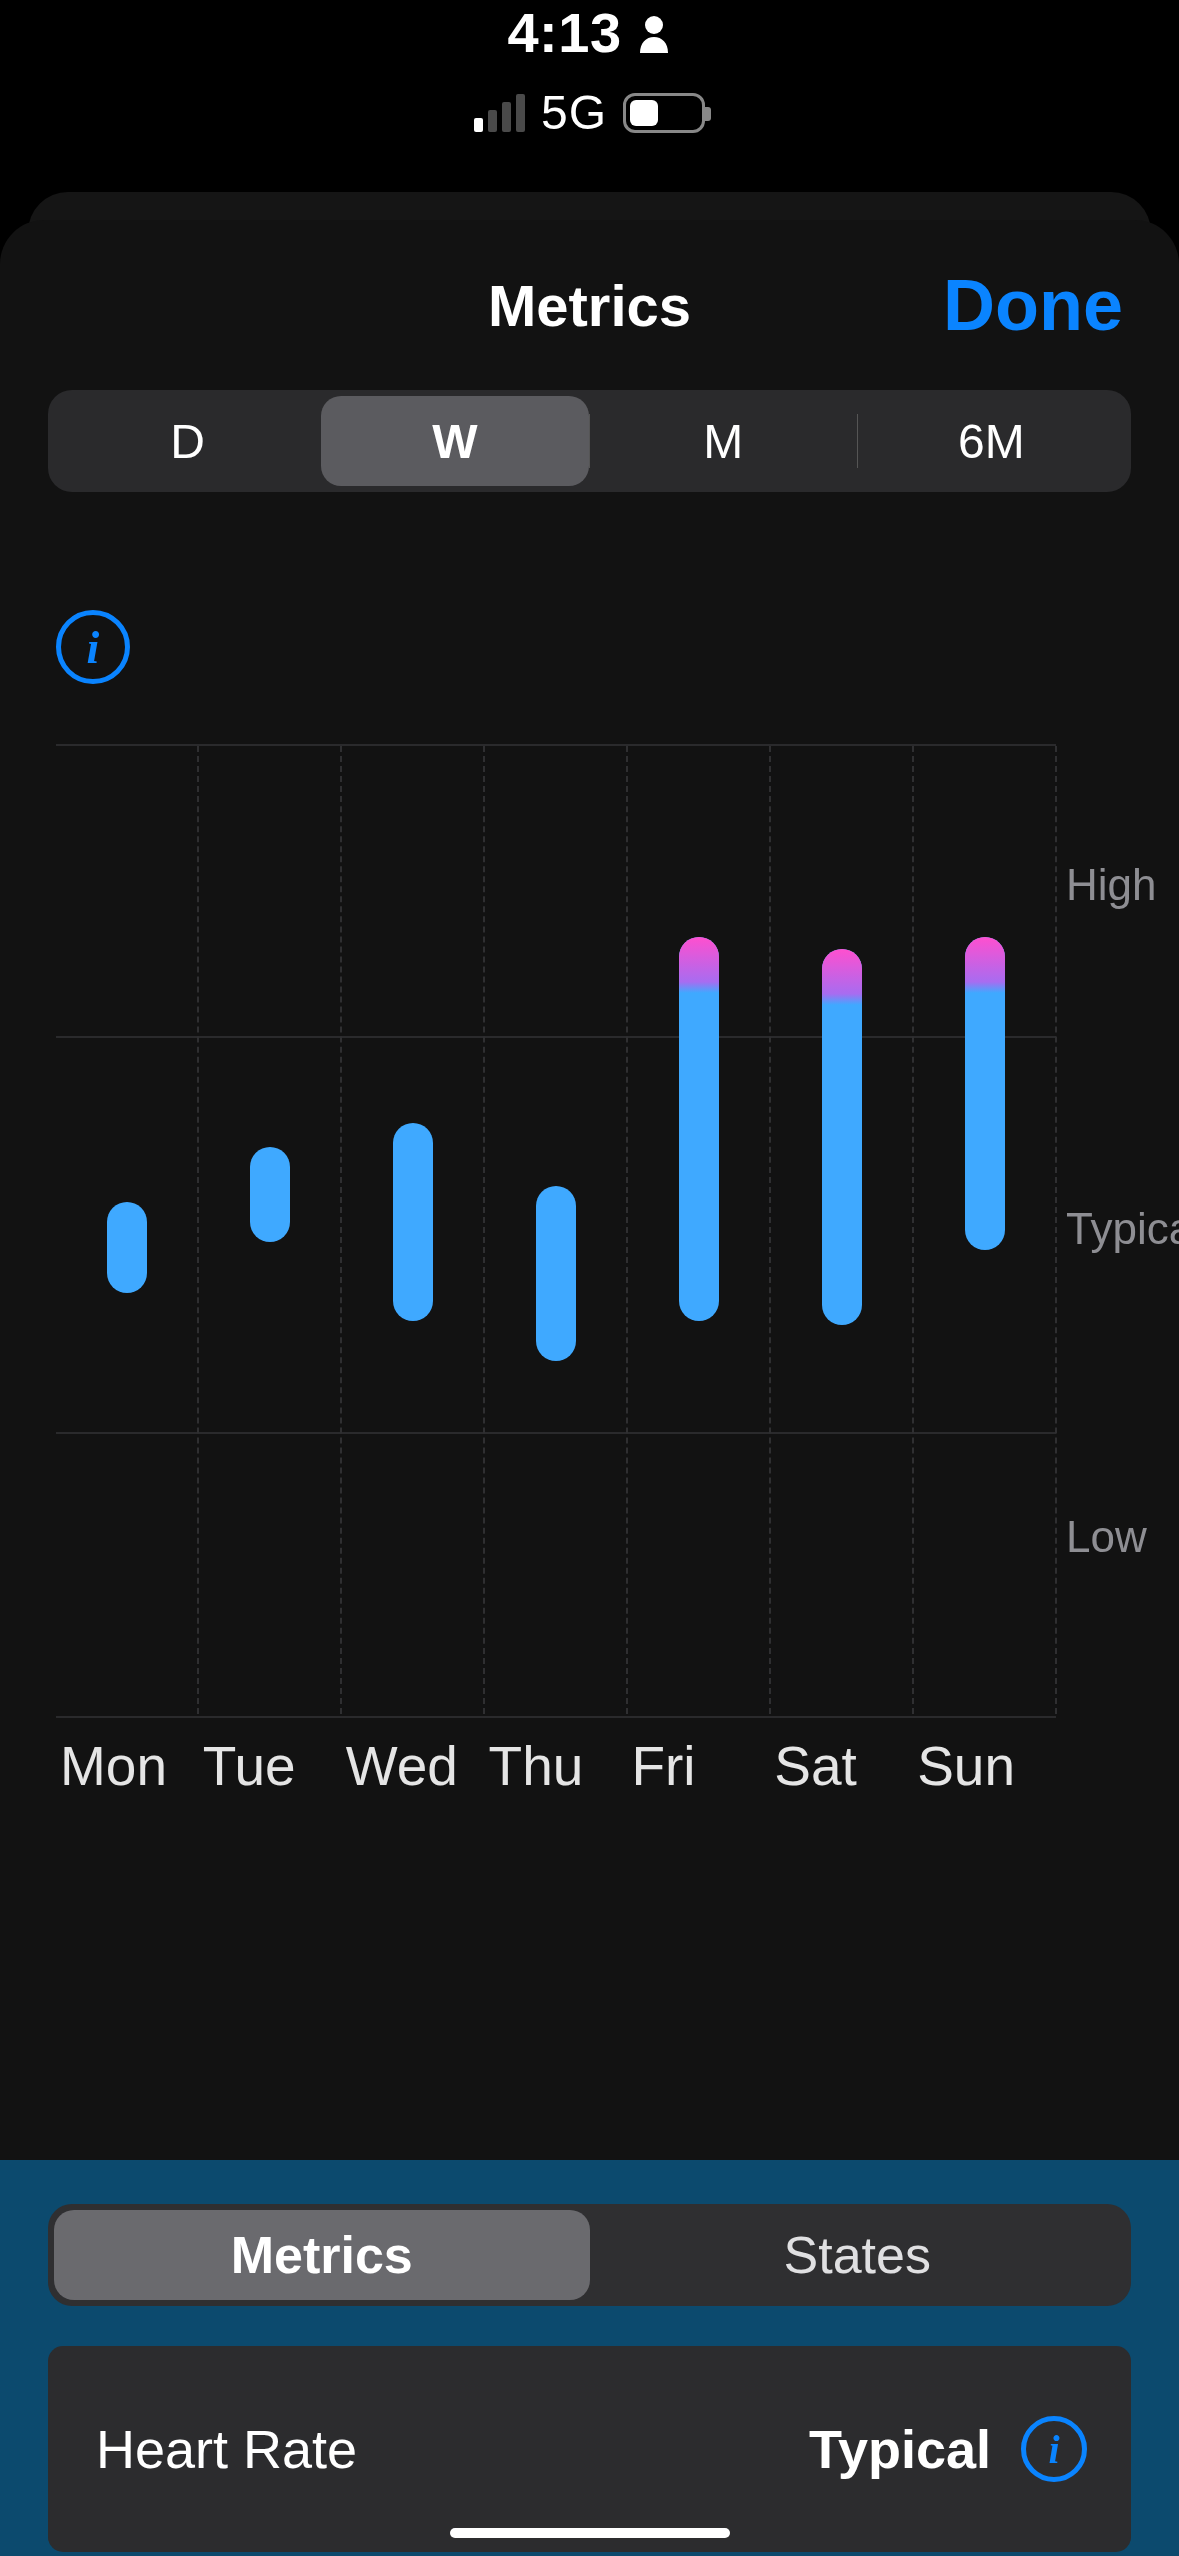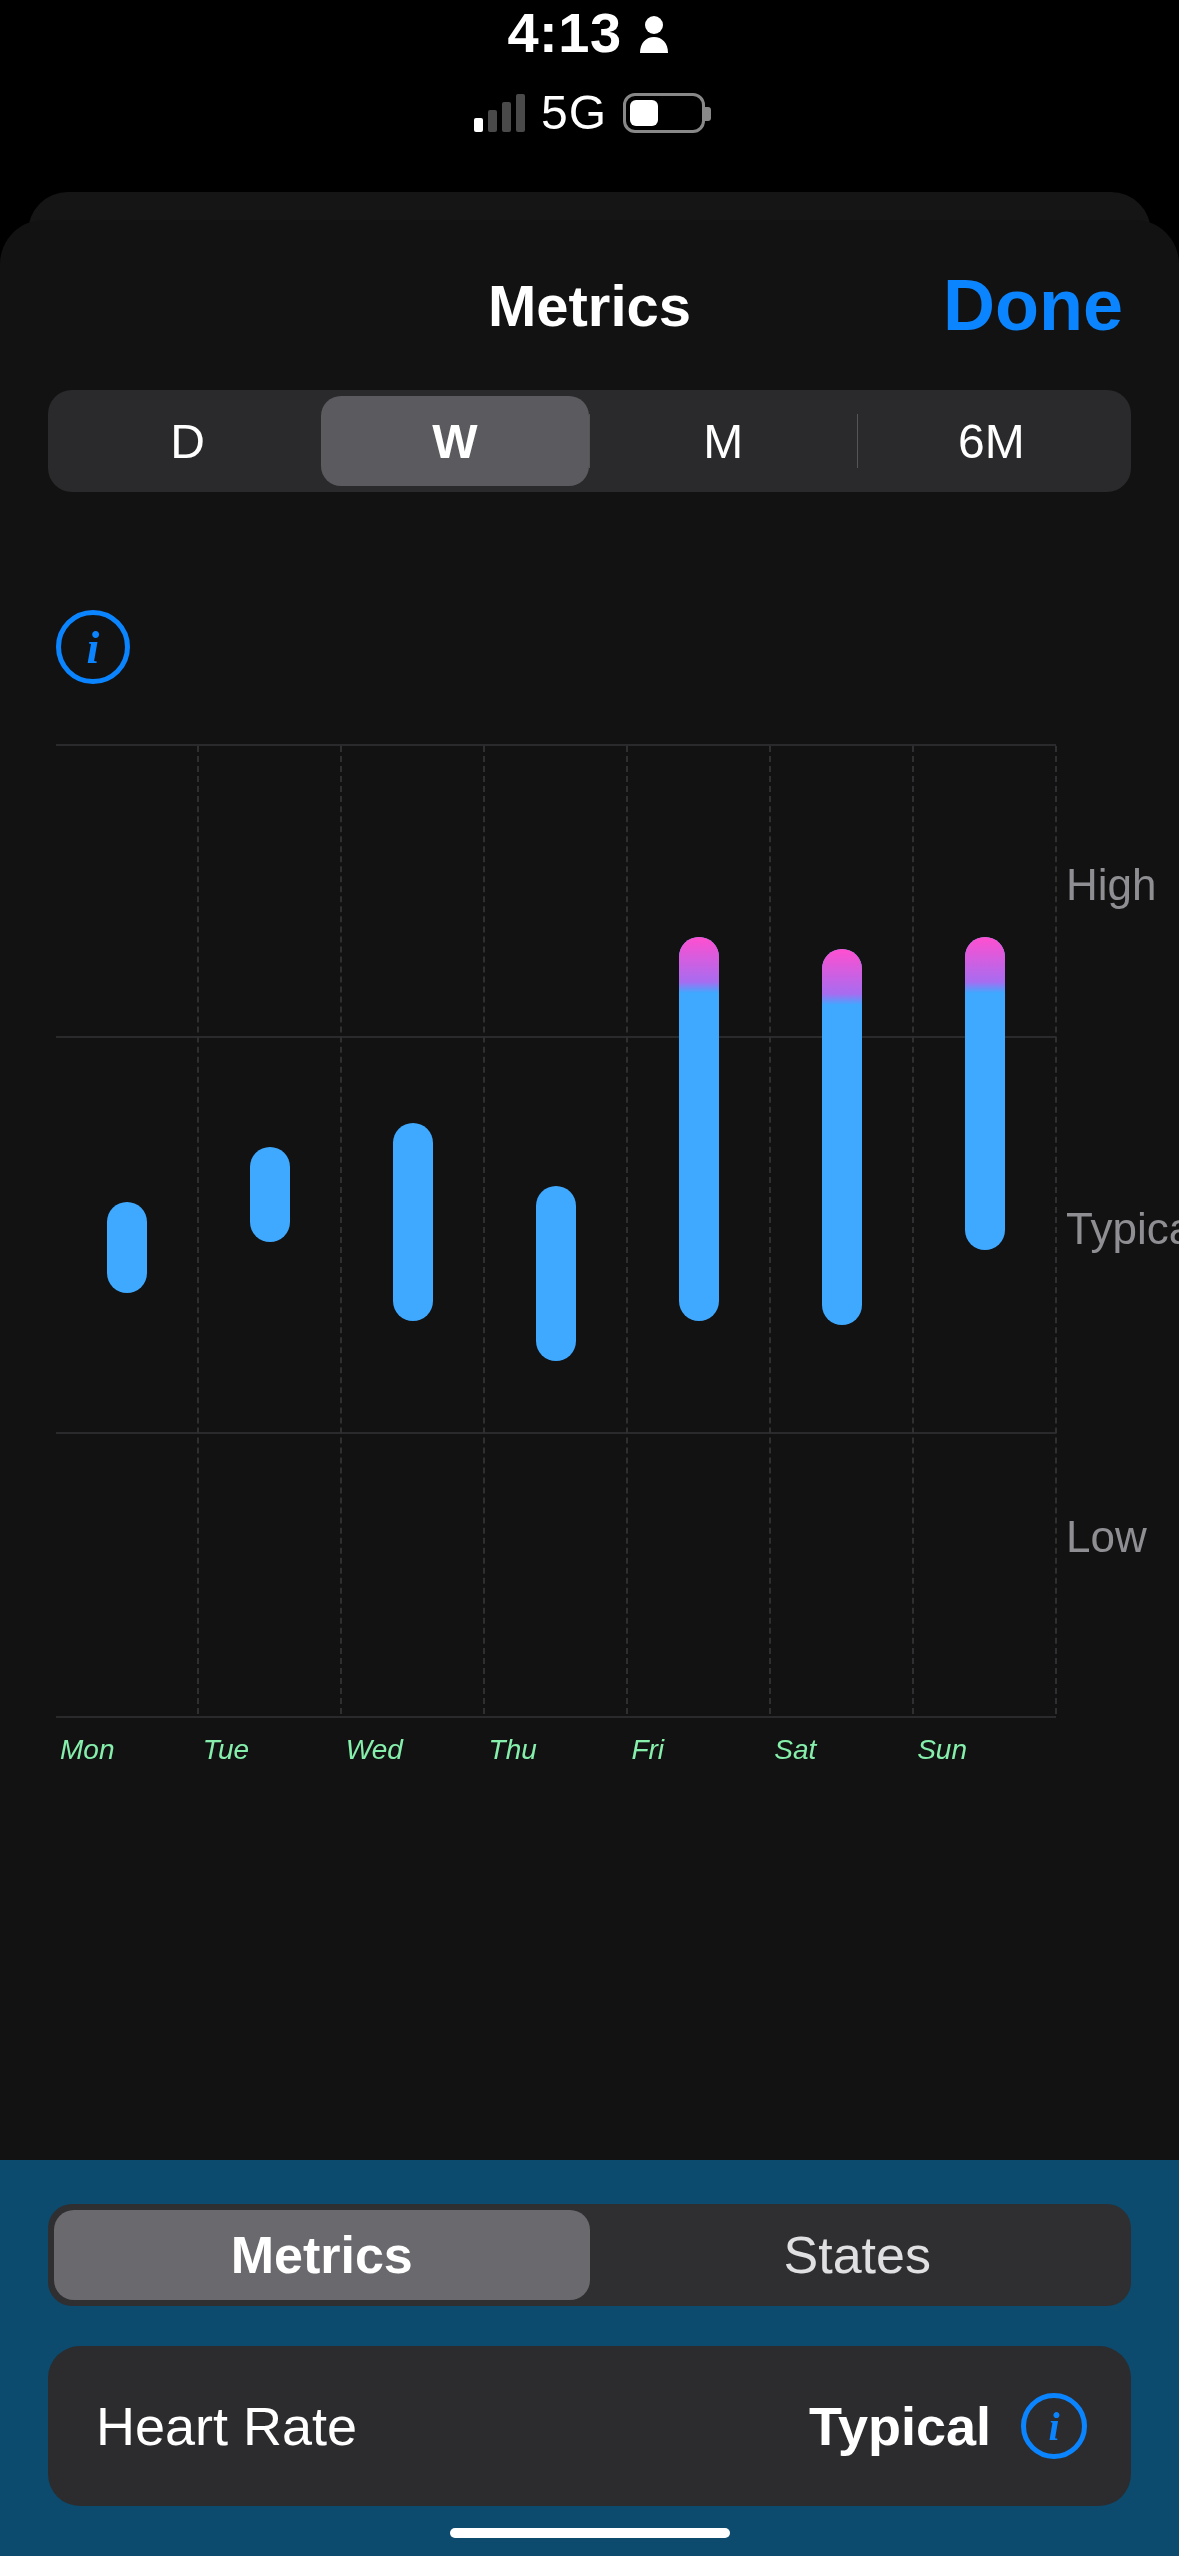--- a/index.html
+++ b/index.html
@@ -69,36 +69,36 @@
   .plot-bottom { position: absolute; left: 0; right: 0; top: 970px; height: 2px;
     background: #2a2a2c; }
   .col { position: absolute; top: 0; bottom: 30px; width: 143px;
     border-right: 2px dashed #2f2f31; }
   .bar { position: absolute; left: 50%; transform: translateX(-50%); width: 40px;
     border-radius: 20px; background: #3fa9ff; }
   .bar .tip { position: absolute; top: 0; left: 0; right: 0; height: 56px;
     border-radius: 20px 20px 0 0;
     background: linear-gradient(#ff4fcf, #a86cf0 80%, #3fa9ff); }
   .xlabels { position: absolute; left: 0; top: 990px; width: 1000px; display: flex; }
-  .xl { width: 143px; font-size: 28px; color: #86efac; padding-left: 4px; font-style: italic; }
+  .xl { width: 143px; font-size: 55px; color: #e5e5e5; padding-left: 4px; }
   .ylabels { position: absolute; left: 1010px; top: 0; bottom: 0; width: 130px; }
   .yl { position: absolute; font-size: 44px; color: #8e8e93; text-align: center; }
 
   
   .lower { position: absolute; left: 0; right: 0; top: 1940px; bottom: 0;
     background: #0c4a6e; padding: 44px 48px 0 48px; }
   .segment2 { display: flex; background: #2f2f31; border-radius: 24px; height: 102px;
     padding: 6px; }
   .seg2-item { flex: 1; display: flex; align-items: center; justify-content: center;
     font-size: 52px; font-weight: 600; color: #fff; }
   .seg2-item.sel { background: #6a6a6e; border-radius: 20px; }
   .seg2-item:not(.sel) { color: #e0e0e2; font-weight: 500; }
 
   .metric-list { margin-top: 40px; display: flex; flex-direction: column; gap: 34px; }
-  .metric-row { background: #2c2c2e; border-radius: 32px; height: 160px;
+  .metric-row { background: #2c2c2e; border-radius: 15px; height: 206px;
     display: flex; align-items: center; padding: 0 44px 0 48px;
     justify-content: space-between; }
   .m-label { font-size: 54px; font-weight: 400; }
   .m-right { display: flex; align-items: center; gap: 30px; }
   .m-val { font-size: 54px; font-weight: 600; }
   .info-sm { width: 66px; height: 66px; border: 5px solid #0a84ff; border-radius: 50%;
     display: flex; align-items: center; justify-content: center; flex-shrink: 0; }
   .info-sm span { color: #0a84ff; font-size: 40px; font-weight: 600;
     font-style: italic; font-family: Georgia, serif; }
 

